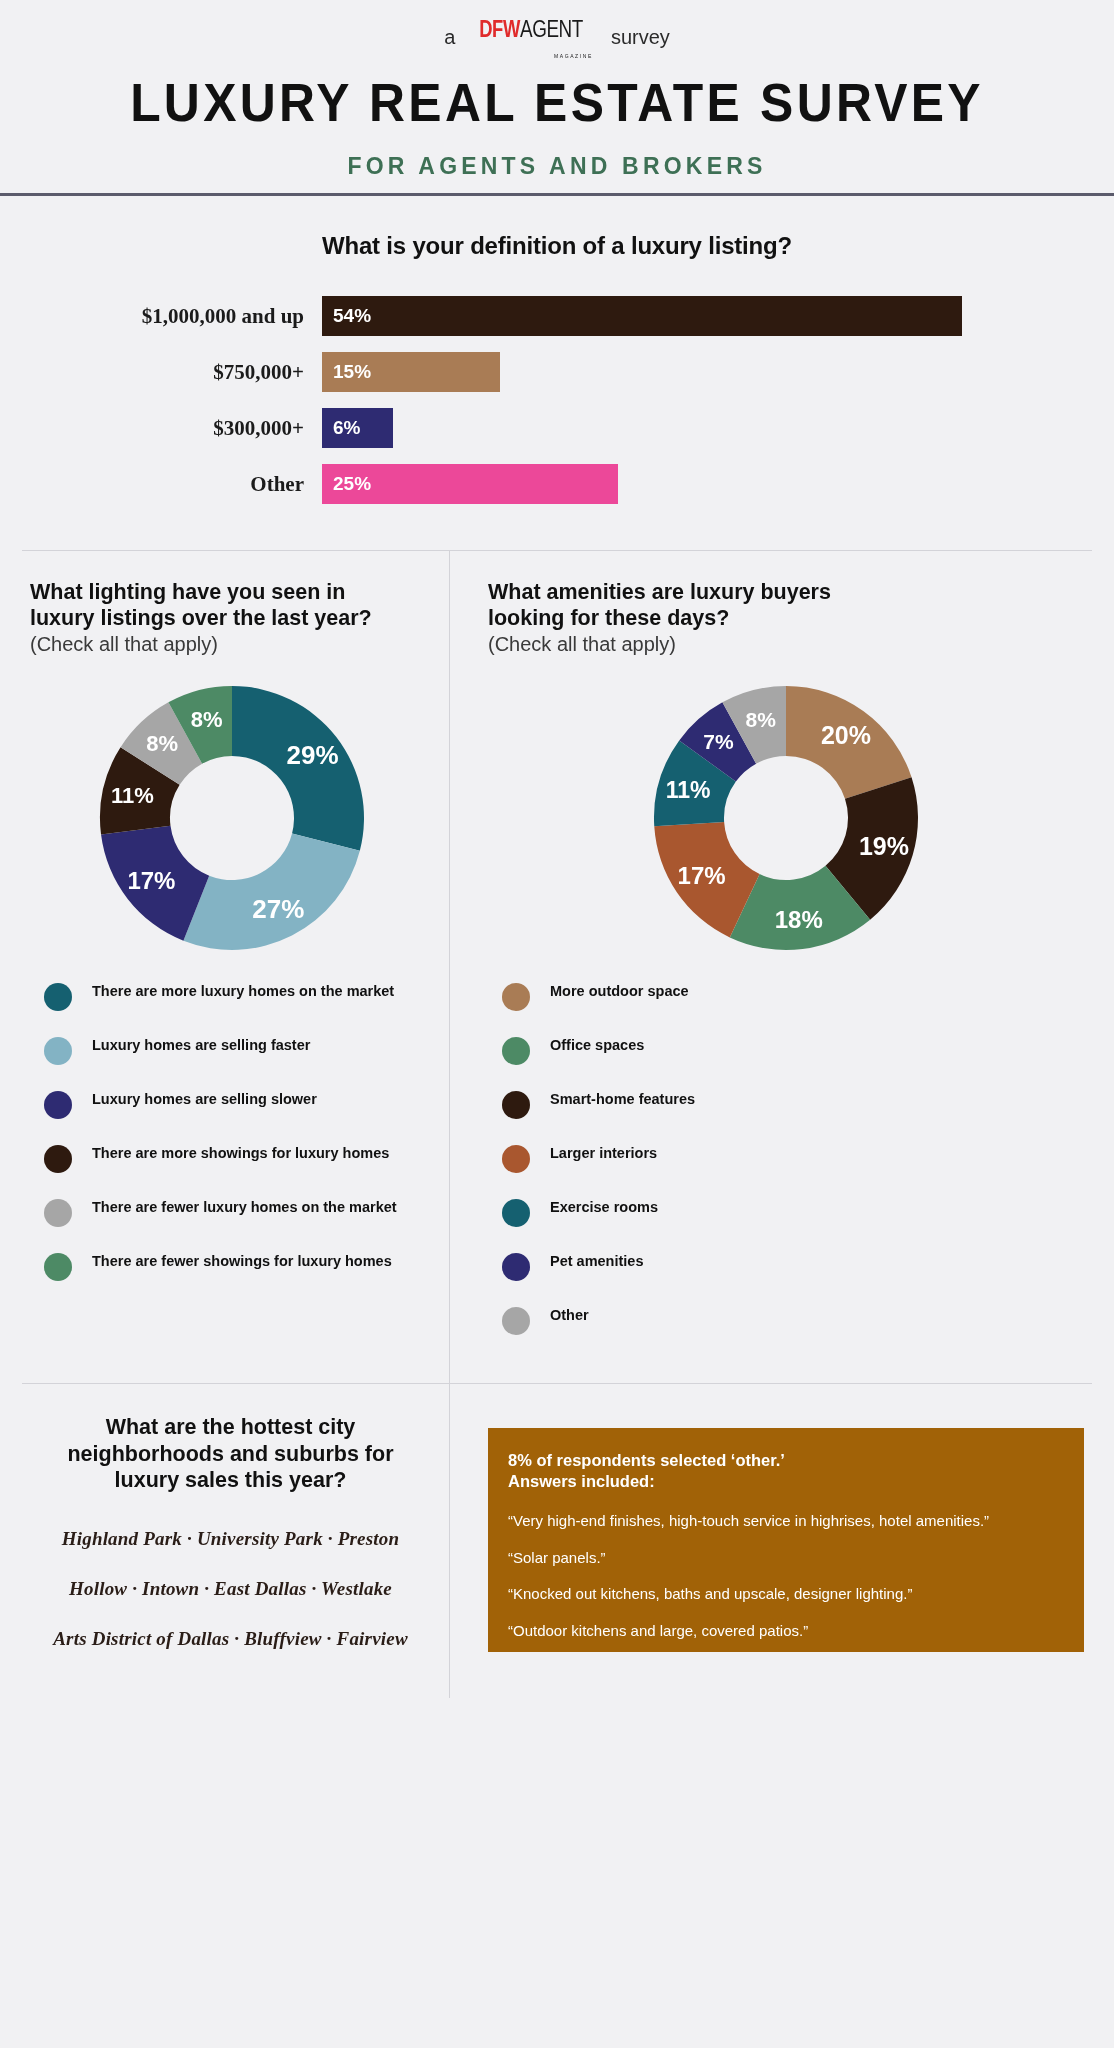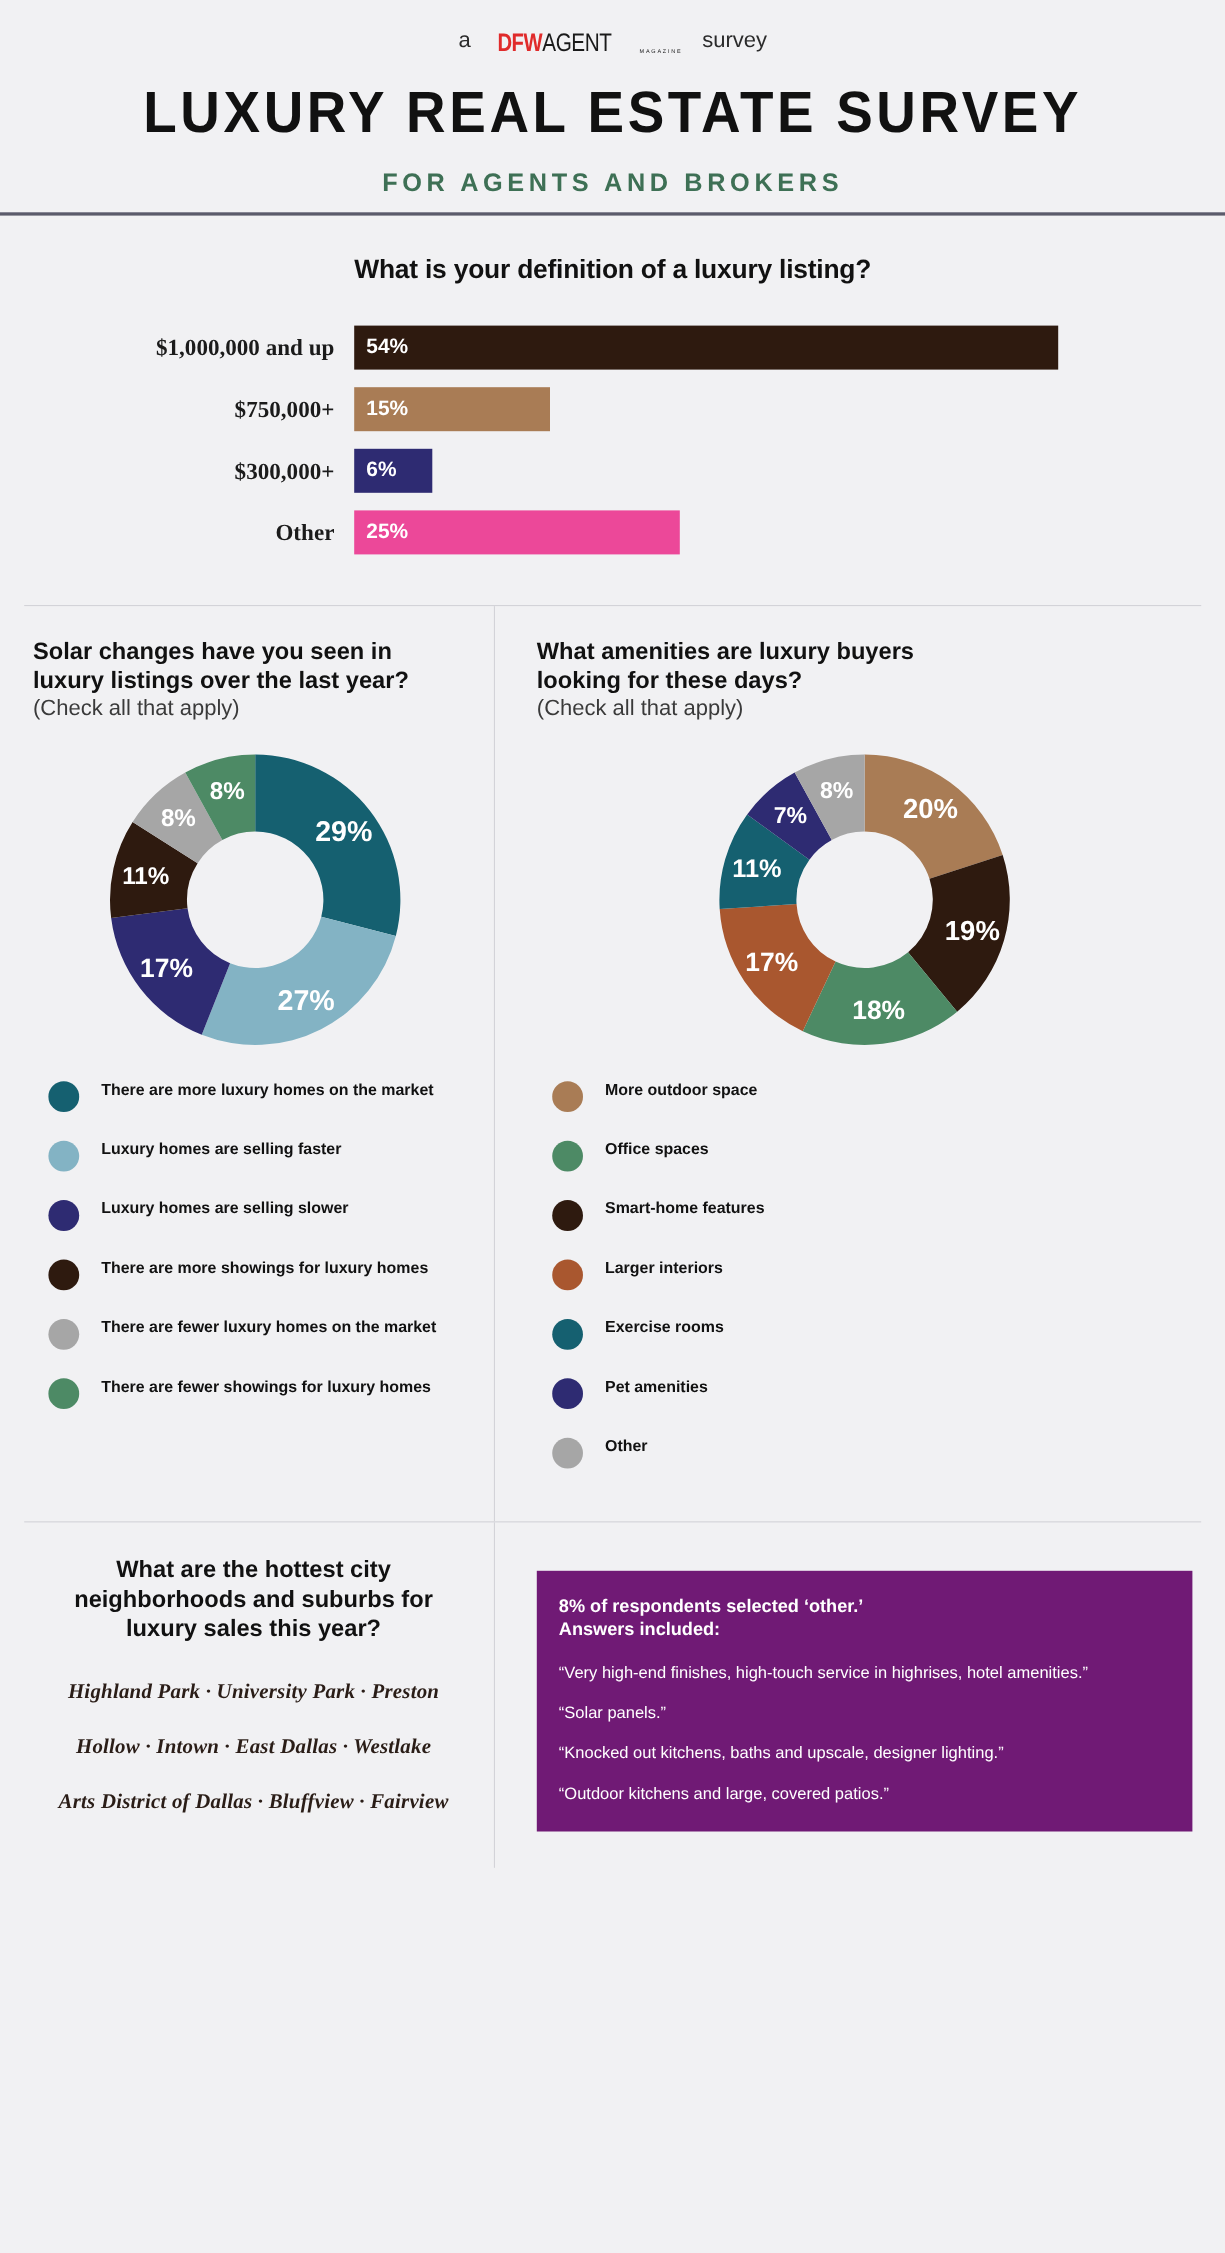--- a/index.html
+++ b/index.html
@@ -29,21 +29,21 @@
     align-items: center;
     justify-content: center;
     gap: 14px;
     font-size: 20px;
     color: #2b2b2b;
     font-weight: 400;
     height: 30px;
   }
   .logo-lockup {
     display: inline-flex;
-    flex-direction: row;
+    flex-direction: column;
     align-items: center;
     line-height: 1;
     transform: translateY(1px);
     gap: 12px;
   }
   .logo-row {
     display: inline-flex;
     align-items: baseline;
     font-weight: 800;
     font-size: 23px;
@@ -200,22 +200,22 @@
     text-align: center;
     font-family: "Liberation Serif", serif;
     font-style: italic;
     font-weight: 700;
     font-size: 19px;
     color: #2a1d17;
     margin-bottom: 28px;
     letter-spacing: 0.2px;
   }
   .other-box {
-    background: #701a75;
-    padding: 22px 20px 24px 20px;
+    background: #a16207;
+    padding: 22px 20px 11px 20px;
     margin-top: 14px;
   }
   .other-head {
     color: #ffffff;
     font-size: 16.5px;
     font-weight: 700;
     line-height: 1.3;
     margin-bottom: 18px;
   }
   .other-quote {
@@ -282,21 +282,21 @@
               <span>25%</span>
             </div>
           </div>
         </div>
       </div>
   </div>
 
   <div class="cols">
 
     <div class="col-left">
-      <div class="q-title">Solar changes have you seen in</div>
+      <div class="q-title">What lighting have you seen in</div>
       <div class="q-title">luxury listings over the last year?</div>
       <div class="q-sub">(Check all that apply)</div>
       <div class="donut-wrap">
         <svg class="donut" id="donut-1" width="270" height="270" viewBox="0 0 270 270">
             <path d="M 135 3 A 132 132 0 0 1 262.8529772689793 167.82706510576082 L 195.05215598997512 150.41877300422098 A 62 62 0 0 0 135 73 Z" fill="#156070"></path>
             <text x="215.5958112623204" y="72.4834805273964" text-anchor="middle" dominant-baseline="central" font-size="26">29%</text>
             <path d="M 262.8529772689793 167.82706510576082 A 132 132 0 0 1 86.40755904562253 257.7304961372492 L 112.17627773354998 192.6461421250716 A 62 62 0 0 0 195.05215598997512 150.41877300422098 Z" fill="#83b3c4"></path>
             <text x="181.30703097343377" y="225.8826654672135" text-anchor="middle" dominant-baseline="central" font-size="26">27%</text>
             <path d="M 86.40755904562253 257.7304961372492 A 132 132 0 0 1 4.040859426488936 151.5439868304882 L 73.48888851850238 142.7706604809869 A 62 62 0 0 0 112.17627773354998 192.6461421250716 Z" fill="#2e2b72"></path>
             <text x="54.404188737679604" y="197.51651947260365" text-anchor="middle" dominant-baseline="central" font-size="24">17%</text>

